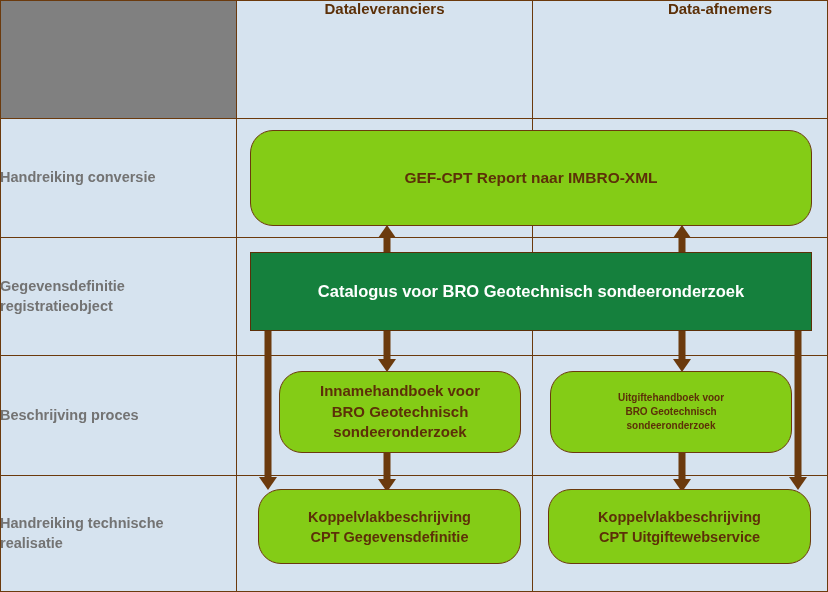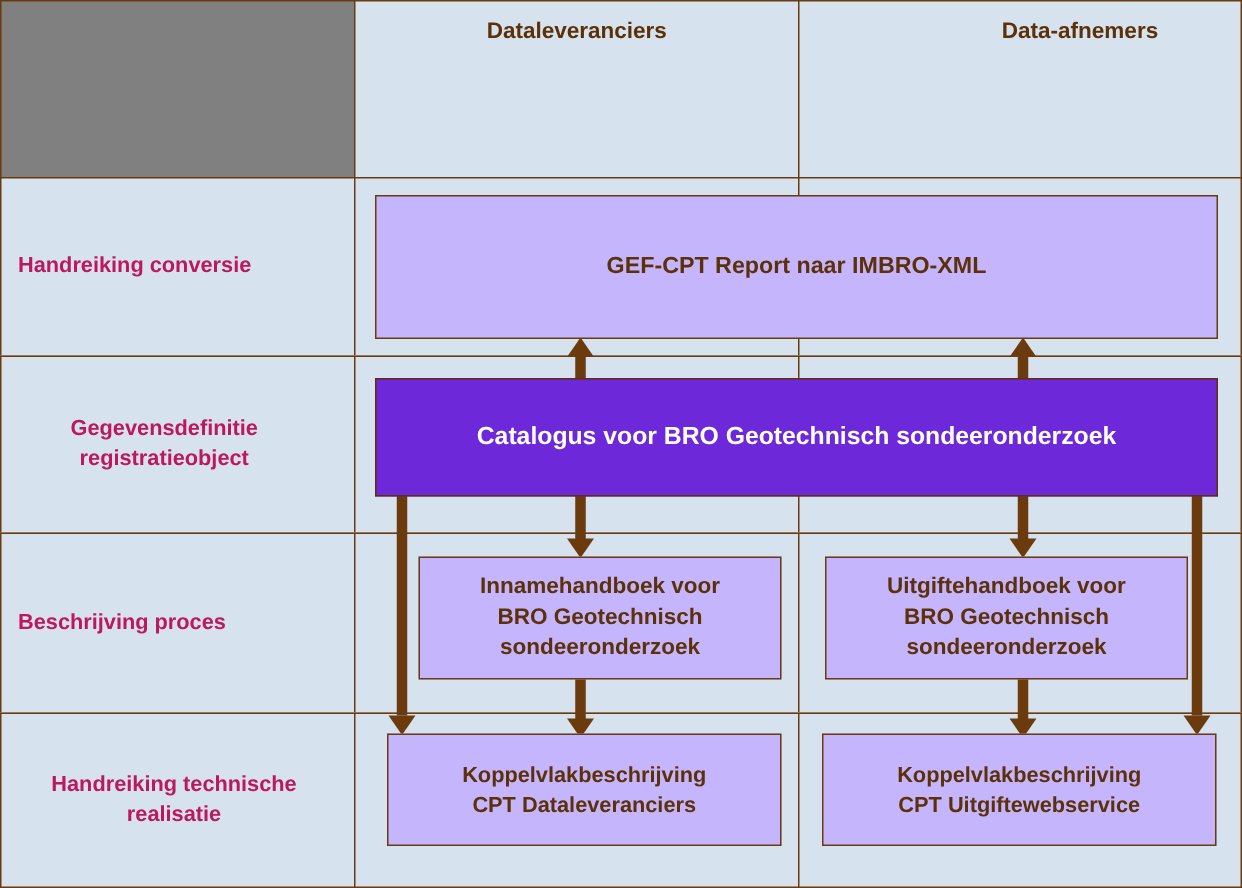--- a/index.html
+++ b/index.html
@@ -14,47 +14,45 @@
   }
 
   
   .cell{position:absolute; box-sizing:border-box;
         border:1px solid #6b3a0d; background:#d6e3ef;}
   .cell.grey{background:#808080; border-color:#6b3a0d;}
 
   .rowlabel{
     position:absolute; box-sizing:border-box;
     display:flex; align-items:center;
-    padding-left:12px; padding-right:8px;
-    color:#be185d; font-weight:bold; font-size:14.5px;
+    padding-left:0; padding-right:8px;
+    color:#737373; font-weight:bold; font-size:14.5px;
     line-height:1.35;
     pointer-events:none;
-    text-align:center;
   }
 
   .colheader{
     position:absolute; box-sizing:border-box;
     display:flex; align-items:flex-start; justify-content:center;
-    padding-top:12px;
     color:#5c3008; font-weight:bold; font-size:15px;
     pointer-events:none;
   }
 
   
   .node{
     position:absolute; box-sizing:border-box;
     display:flex; align-items:center; justify-content:center;
     text-align:center;
     border:1.5px solid #6b3a0d;
     color:#5c3008; font-weight:bold;
     line-height:1.38;
     z-index:6;
   }
-  .node.tan{background:#c4b5fd;}
-  .node.dark{background:#6d28d9; border-color:#5c3008; color:#ffffff;}
+  .node.tan{background:#84cc16;border-radius:23px;}
+  .node.dark{background:#15803d; border-color:#5c3008; color:#ffffff;}
 
   .node .txt{display:block;padding:0 8px;}
 
   
   .arrow{position:absolute; z-index:4;}
   .arrow .shaft{
     position:absolute; left:50%; transform:translateX(-50%);
     width:7px; background:#6b3a0d; top:0;
   }
   .arrow .head{
@@ -163,32 +161,32 @@
   </div>
 
   <div class="node tan" style="left:279px; top:371px; width:242px; height:82px; font-size:15px;">
     <span class="txt">
       <span>Innamehandboek voor</span><br>
       <span>BRO Geotechnisch</span><br>
       <span>sondeeronderzoek</span>
     </span>
   </div>
 
-  <div class="node tan" style="left:550px; top:371px; width:242px; height:82px; font-size:15px;">
+  <div class="node tan" style="left:550px; top:371px; width:242px; height:82px; font-size:10px;">
     <span class="txt">
       <span>Uitgiftehandboek voor</span><br>
       <span>BRO Geotechnisch</span><br>
       <span>sondeeronderzoek</span>
     </span>
   </div>
 
   <div class="node tan" style="left:258px; top:489px; width:263px; height:75px; font-size:14.5px;">
     <span class="txt">
       <span>Koppelvlakbeschrijving</span><br>
-      <span>CPT Dataleveranciers</span>
+      <span>CPT Gegevensdefinitie</span>
     </span>
   </div>
 
   <div class="node tan" style="left:548px; top:489px; width:263px; height:75px; font-size:14.5px;">
     <span class="txt">
       <span>Koppelvlakbeschrijving</span><br>
       <span>CPT Uitgiftewebservice</span>
     </span>
   </div>
 

